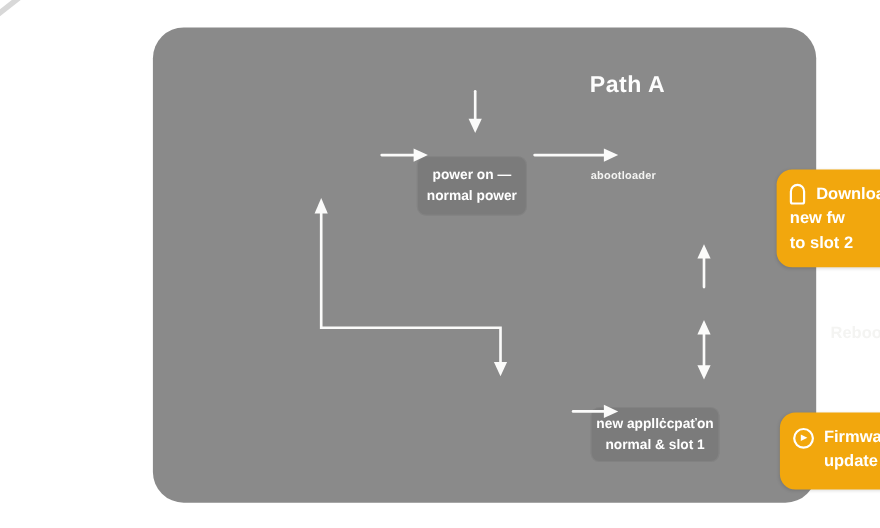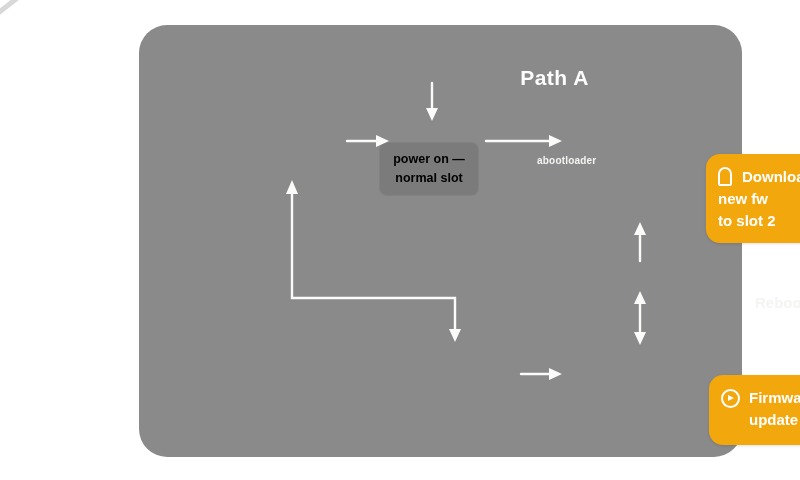--- a/index.html
+++ b/index.html
@@ -10,25 +10,25 @@
   }
   .corner-smudge {
     position:absolute; left:-8px; top:2px; width:34px; height:5px;
     background:#8f8f8f; opacity:.35; transform:rotate(-38deg); border-radius:3px;
   }
   .panel {
     position:absolute; left:139px; top:25px; width:603px; height:432px;
     background:#8a8a8a; border-radius:28px;
   }
   .title {
-    position:absolute; left:338px; top:41px; width:155px; text-align:center;
+    position:absolute; left:354px; top:41px; width:155px; text-align:center;
     color:#fdfdfd; font-size:21px; font-weight:bold; letter-spacing:.5px;
   }
   .node {
-    position:absolute; color:#000000; font-weight:bold;
+    position:absolute; color:#ffffff; font-weight:bold;
     box-sizing:border-box;
   }
   .node-gray {
     background:#7b7b7b; border-radius:8px;
     display:flex; flex-direction:column; justify-content:center; align-items:center;
     font-size:12.5px; line-height:1.5; text-align:center;
     box-shadow:0 0 0 1px rgba(255,255,255,0.06) inset;
   }
   .node-orange {
     background:#f2a70d; border-radius:14px; color:#ffffff;
@@ -69,21 +69,21 @@
 <div class="stage">
 
   <div class="corner-smudge"></div>
 
   <div class="panel">
 
     <div class="title">Path A</div>
 
     <div class="node node-gray node-power">
       <span>power on —</span>
-      <span>normal slot</span>
+      <span>normal power</span>
     </div>
 
     <div class="free-label label-bootloader">abootloader</div>
 
     <div class="node node-orange node-download">
       <div class="iconrow">
         <span class="icon-arch"></span>
         <span>Download</span>
       </div>
       <div>new fw</div>
@@ -93,20 +93,24 @@
     <div class="free-label label-reboot">Reboot</div>
 
     <div class="node node-orange node-firmware">
       <span class="icon-playcircle"></span>
       <span class="fw-lines">
         <span>Firmware</span>
         <span>update</span>
       </span>
     </div>
 
+    <div class="node node-gray node-newapp">
+      <span>new appllċcpaťon</span>
+      <span>normal &amp; slot 1</span>
+    </div>
 
   </div>
 
   <svg class="arrows" viewBox="0 0 800 480" xmlns="http://www.w3.org/2000/svg">
 
     <line x1="432" y1="83" x2="432" y2="110"></line>
     <polygon points="432,121 426,108 438,108"></polygon>
 
     <line x1="347" y1="141" x2="378" y2="141"></line>
     <polygon points="389,141 376,135 376,147"></polygon>

